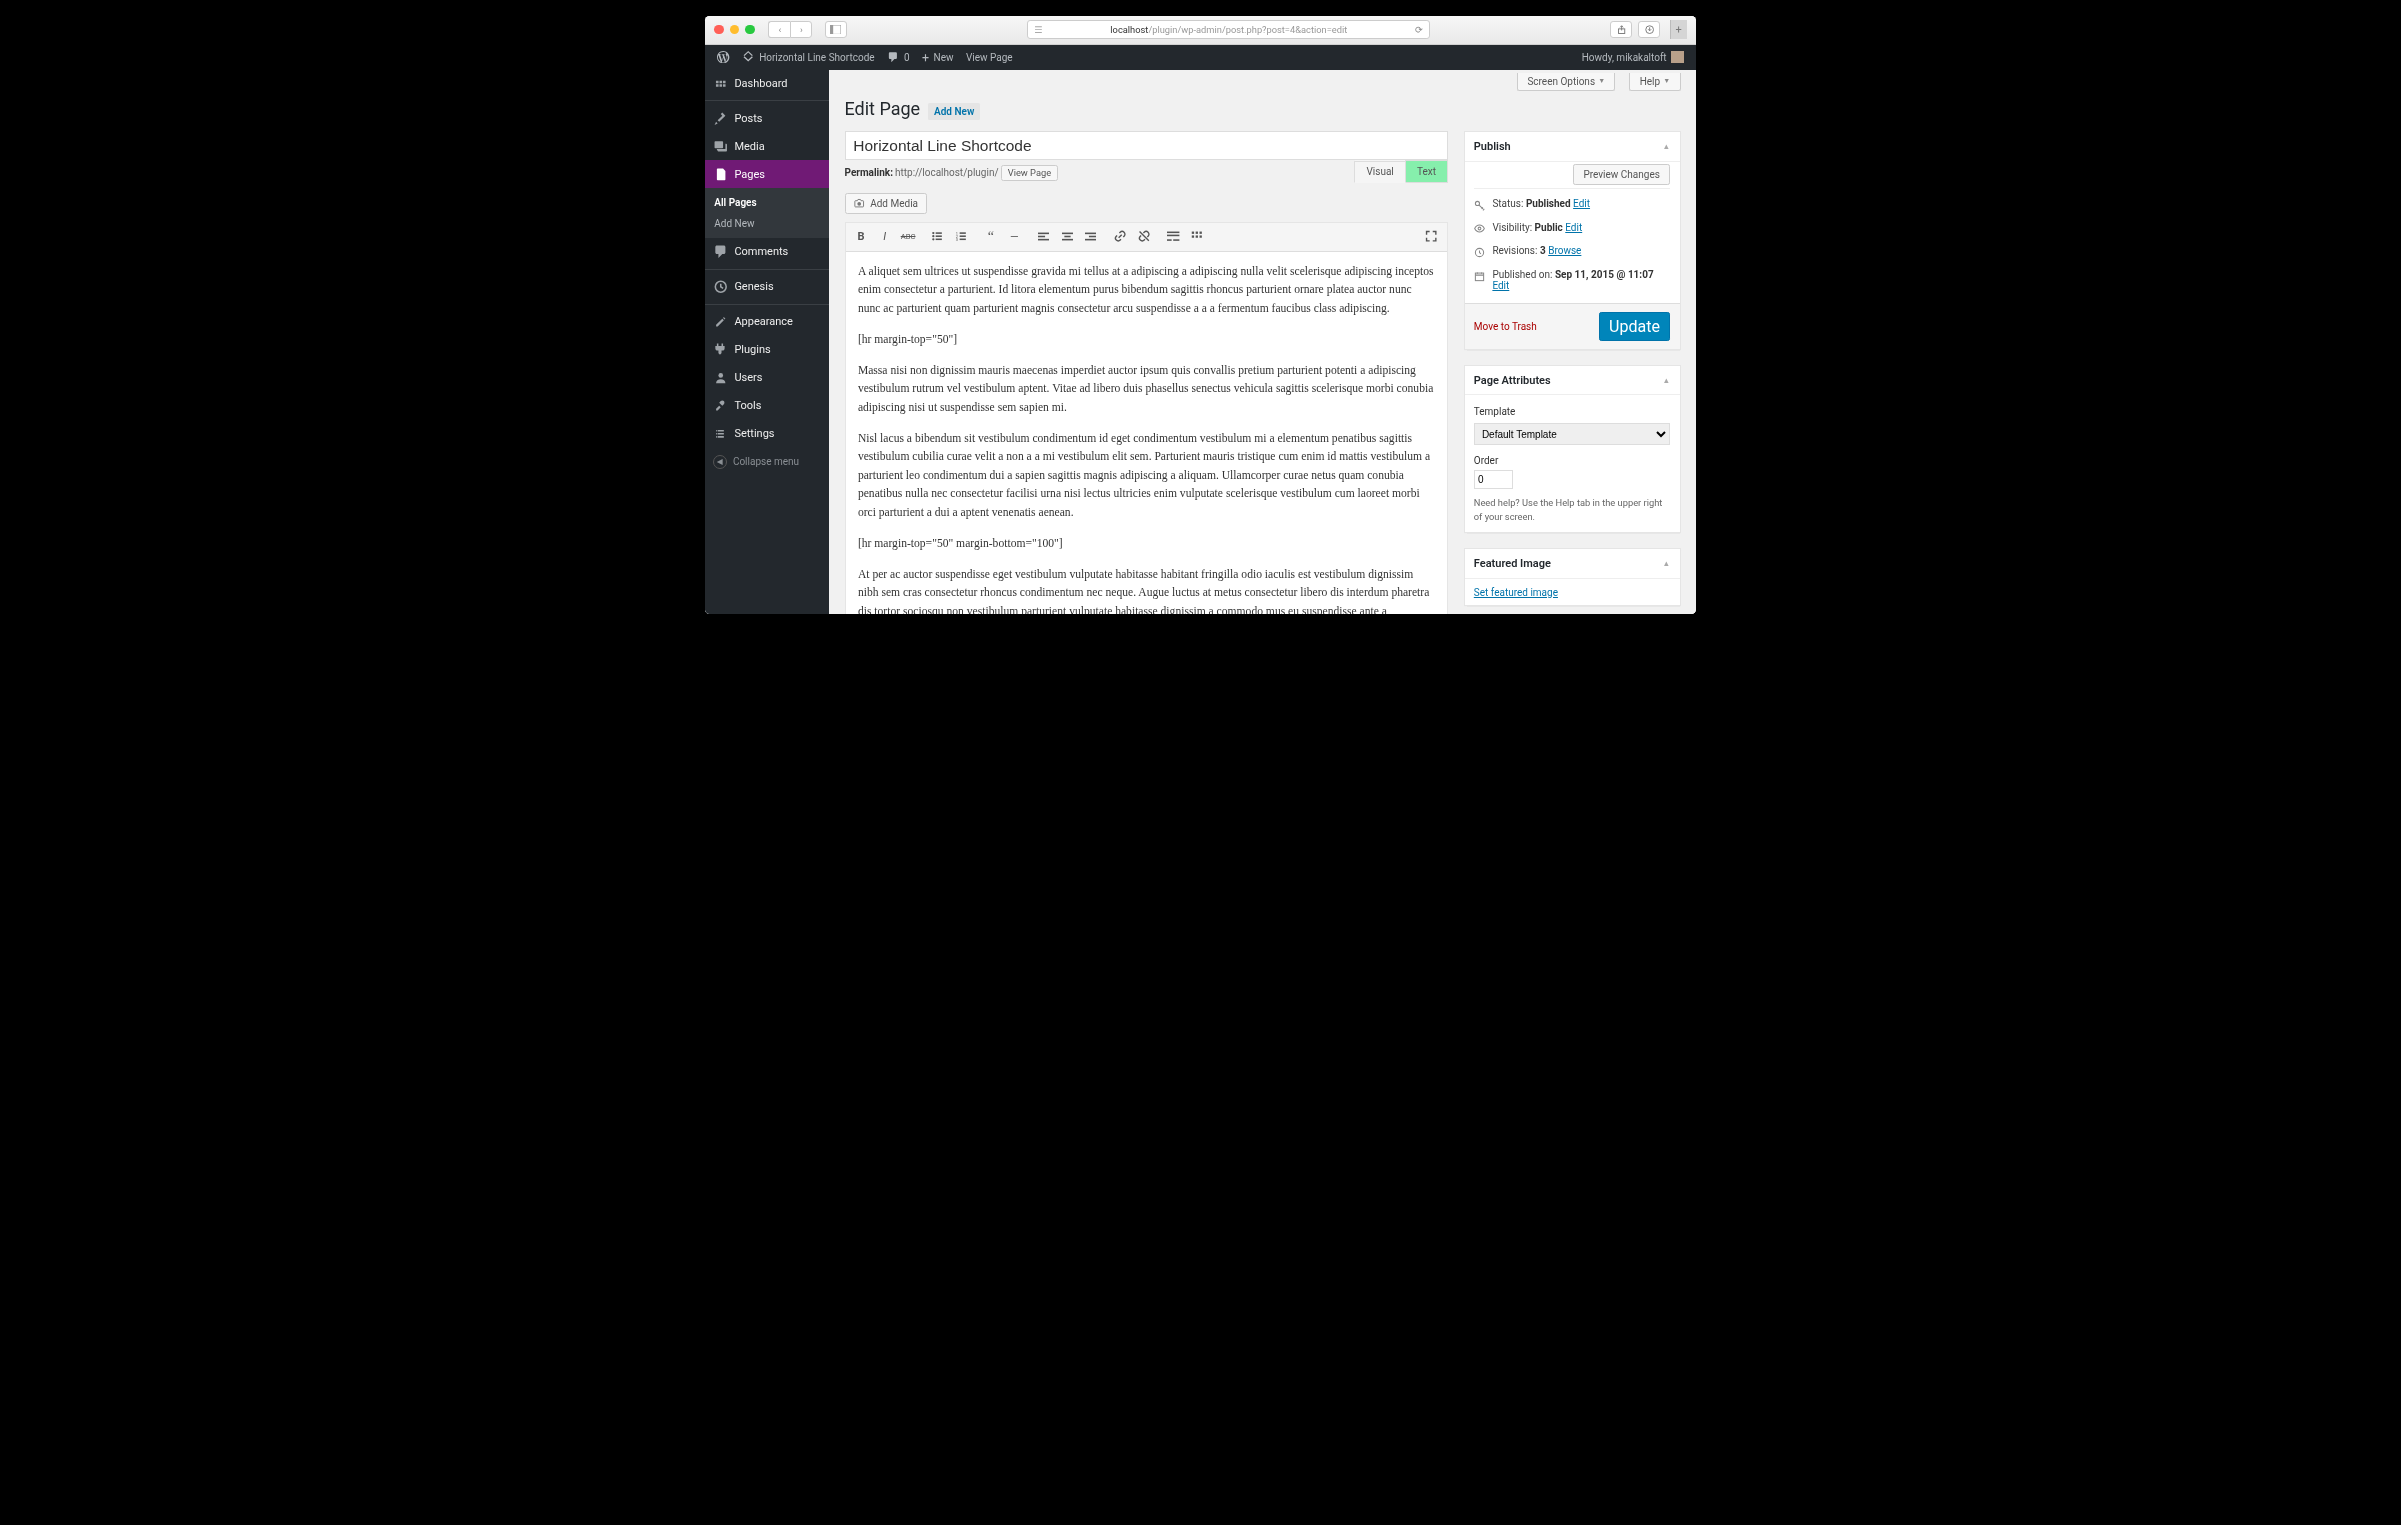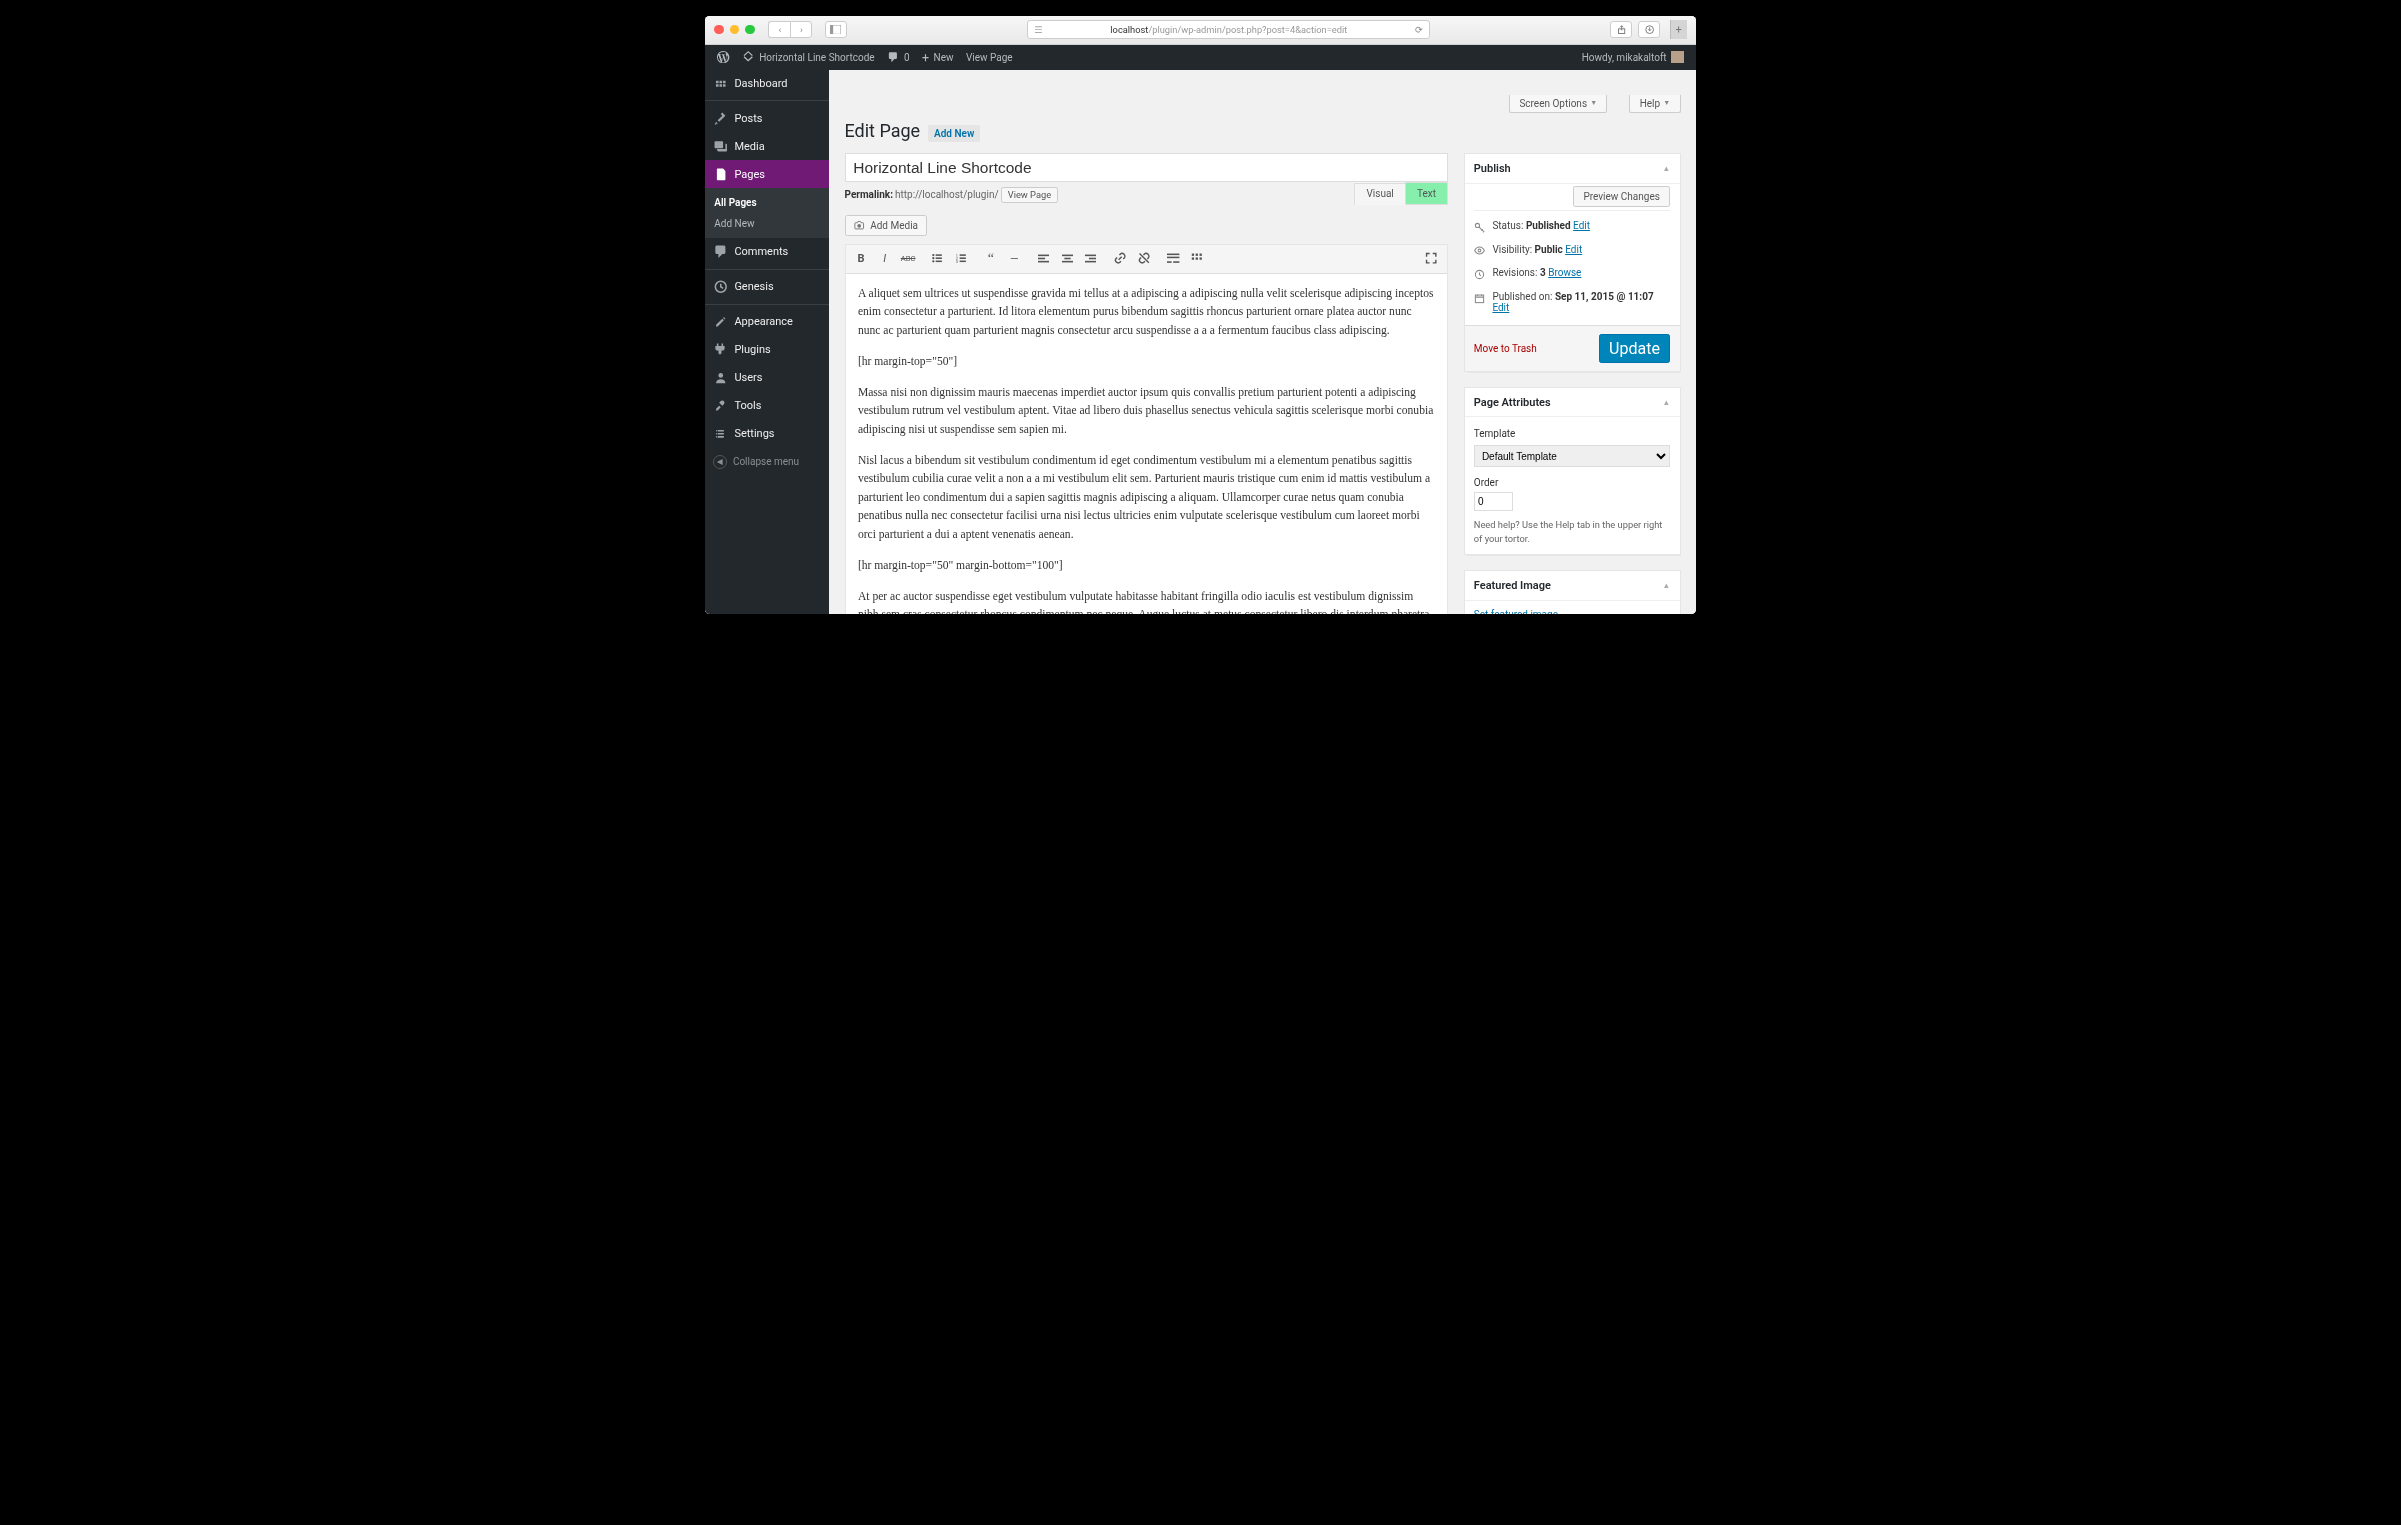--- a/index.html
+++ b/index.html
@@ -45,21 +45,21 @@
   .wp-menu-item.current .mi { fill:#fff; color:#fff; }
   .wp-menu-item.current::after { content:""; position:absolute; right:-6.2px; top:50%; transform:translateY(-50%); border:6.2px solid transparent; border-right-color:#f1f1f1; }
   .wp-submenu { background:#32373c; padding: 4.6px 0; }
   .wp-submenu .sub { padding: 4.6px 9.3px; color:#b4b9be; font-size:10px; cursor:pointer; }
   .wp-submenu .sub.current { color:#fff; font-weight:600; }
   .collapse { display:flex; align-items:center; gap:6.2px; padding:7.7px; color:#8a8f94; font-size:10px; cursor:pointer; }
   .collapse .ci { width:14px; height:14px; border:0.8px solid #555; border-radius:50%; display:flex;align-items:center;justify-content:center;font-size:7.7px;}
   
   
   .wp-main { flex:1; overflow-y:auto; padding: 0 15.5px 15.5px 15.5px; position:relative; }
-  .screen-options-row { display:flex; justify-content:flex-end; gap:22px; padding: 3.1px 0 0 0; margin-top: 22px; }
+  .screen-options-row { display:flex; justify-content:flex-end; gap:14px; padding: 3.1px 0 0 0; }
   .screen-opt { background:#f7f7f7; border:0.8px solid #ccc; border-top:none; border-radius:0 0 2.3px 2.3px; padding:3.1px 9.3px; font-size:10px; color:#555; cursor:pointer; display:flex; align-items:center; gap:3.1px;}
   .screen-opt .tri { font-size:7px; color:#888; }
   
   h1.page-title { font-size: 18px; font-weight: 400; color:#23282d; padding: 7px 0 3.1px 0; display:inline-block; }
   .add-new-inline { background:#e5e5e5; color:#0073aa; padding:3.1px 6.2px; border-radius:1.5px; font-size:10px; margin-left:4.6px; cursor:pointer; font-weight:600;}
   
   .content-cols { display:flex; gap:15.5px; margin-top:9.3px; }
   .col-main { flex:1; min-width:0; }
   .col-side { width: 217px; }
   
@@ -482,21 +482,21 @@
               <h2>Page Attributes</h2>
               <span class="toggle">▲</span>
             </div>
             <div class="postbox-body">
               <label class="label-block">Template</label>
               <select class="select-template">
                 <option>Default Template</option>
               </select>
               <label class="label-block">Order</label>
               <input class="order-input" value="0" style="">
-              <div class="help-text">Need help? Use the Help tab in the upper right of your tortor.</div>
+              <div class="help-text">Need help? Use the Help tab in the upper right of your screen.</div>
             </div>
           </div>
 
           <div class="postbox">
             <div class="postbox-header">
               <h2>Featured Image</h2>
               <span class="toggle">▲</span>
             </div>
             <div class="postbox-body">
               <a class="featured-link">Set featured image</a>

